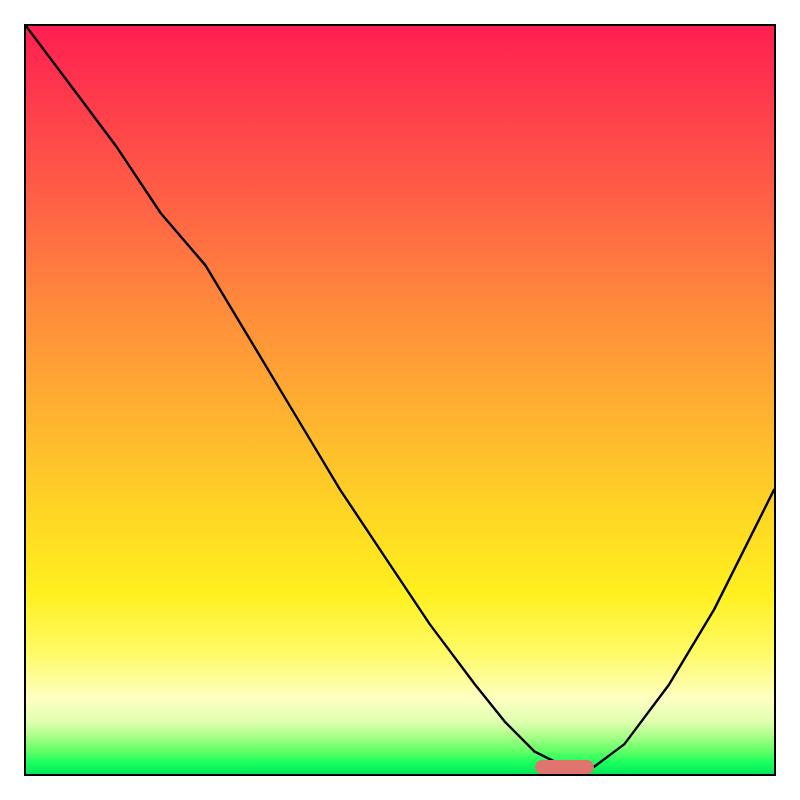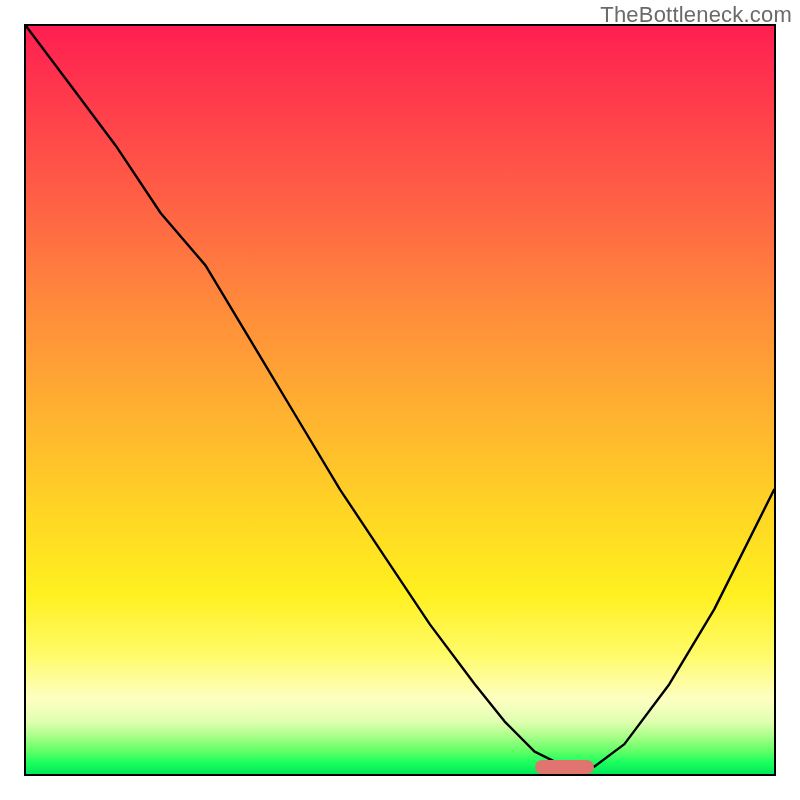--- a/index.html
+++ b/index.html
@@ -67,21 +67,20 @@
     height: 14px;
     border-radius: 7px;
     background: #e0756f; 
   }
 </style>
 </head>
 <body>
 
 <div class="stage">
 
-  <div class="watermark">TheBottleneck.com</div>
 
   <div class="frame">
 
     <div class="gradient-fill"></div>
 
     <svg class="curve" viewBox="0 0 748 748" preserveAspectRatio="none">
       <path d="M0.0 0.0 L44.9 59.8 L89.8 119.7 L134.6 187.0 L179.5 239.4 L224.4 314.2 L269.3 389.0 L314.2 463.8 L359.0 531.1 L403.9 598.4 L448.8 658.2 L478.7 695.6 L508.6 725.6 L538.6 740.5 L568.5 740.5 L598.4 718.1 L643.3 658.2 L688.2 583.4 L748.0 463.8" fill="none" stroke="#000" stroke-width="2.4" stroke-linejoin="round" stroke-linecap="round"></path>
     </svg>
 
     <div class="marker" style="left: 508.64px; width: 59.84px; top: 733.52px; background: rgb(224, 117, 111);"></div>

